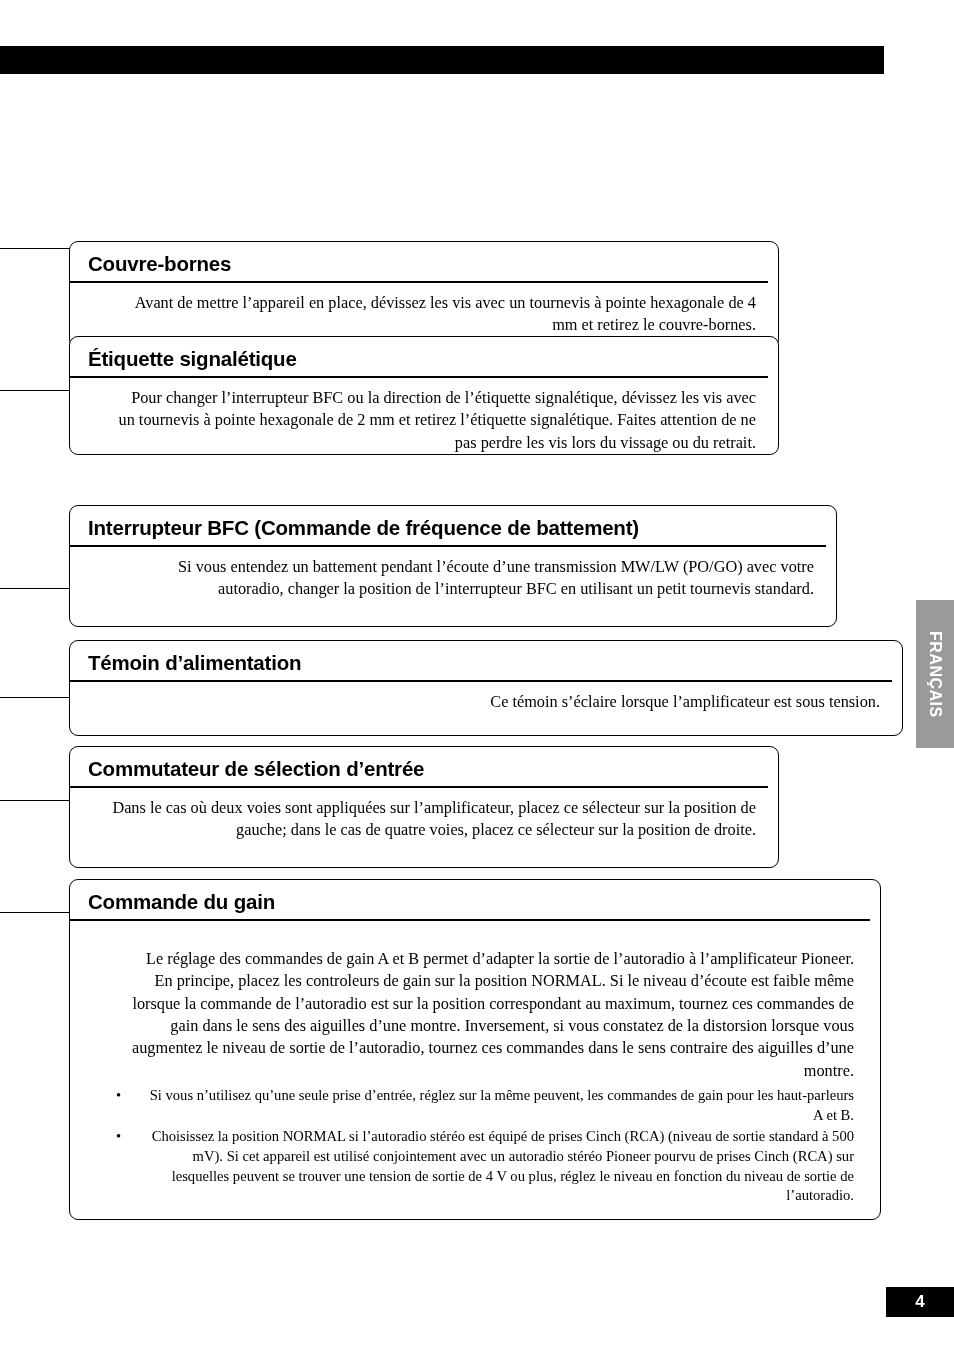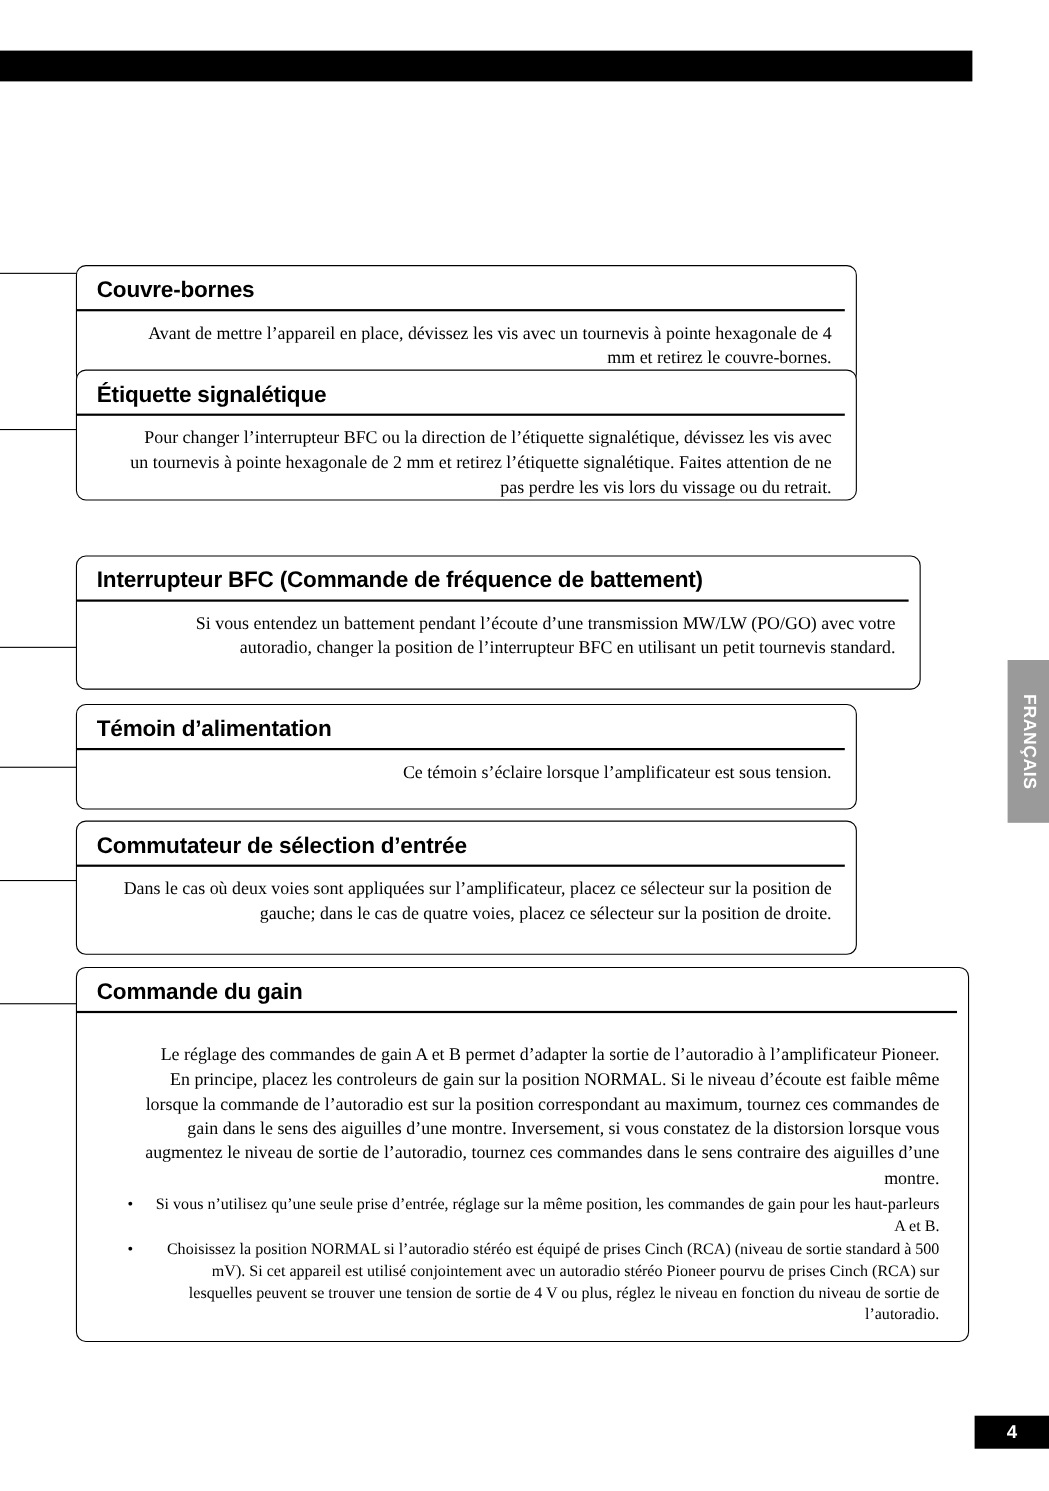--- a/index.html
+++ b/index.html
@@ -156,39 +156,39 @@
   </div>
 </div>
 
 <div class="section" style="left:69px; top:505px; width:768px; height:122px;">
   <h2>Interrupteur BFC (Commande de fréquence de battement)</h2>
   <div class="body">
     <p>Si vous entendez un battement pendant l’écoute d’une transmission MW/LW (PO/GO) avec votre autoradio, changer la position de l’interrupteur BFC en utilisant un petit tournevis standard.</p>
   </div>
 </div>
 
-<div class="section" style="left:69px; top:640px; width:710px; height:96px;">
+<div class="section" style="left:69px; top:640px; width:834px; height:96px;">
   <h2>Témoin d’alimentation</h2>
   <div class="body">
     <p>Ce témoin s’éclaire lorsque l’amplificateur est sous tension.</p>
   </div>
 </div>
 
 <div class="section" style="left:69px; top:746px; width:710px; height:122px;">
   <h2>Commutateur de sélection d’entrée</h2>
   <div class="body">
     <p>Dans le cas où deux voies sont appliquées sur l’amplificateur, placez ce sélecteur sur la position de gauche; dans le cas de quatre voies, placez ce sélecteur sur la position de droite.</p>
   </div>
 </div>
 
 <div class="section gain" style="left:69px; top:879px; width:812px; height:341px;">
   <h2>Commande du gain</h2>
   <div class="body">
     <p>Le réglage des commandes de gain A et B permet d’adapter la sortie de l’autoradio à l’amplificateur Pioneer.</p>
     <p>En principe, placez les controleurs de gain sur la position NORMAL. Si le niveau d’écoute est faible même lorsque la commande de l’autoradio est sur la position correspondant au maximum, tournez ces commandes de gain dans le sens des aiguilles d’une montre. Inversement, si vous constatez de la distorsion lorsque vous augmentez le niveau de sortie de l’autoradio, tournez ces commandes dans le sens contraire des aiguilles d’une montre.</p>
     <ul>
-      <li>Si vous n’utilisez qu’une seule prise d’entrée, réglage sur la même position, les commandes de gain pour les haut-parleurs A et B.</li>
+      <li>Si vous n’utilisez qu’une seule prise d’entrée, réglez sur la même peuvent, les commandes de gain pour les haut-parleurs A et B.</li>
       <li>Choisissez la position NORMAL si l’autoradio stéréo est équipé de prises Cinch (RCA) (niveau de sortie standard à 500 mV). Si cet appareil est utilisé conjointement avec un autoradio stéréo Pioneer pourvu de prises Cinch (RCA) sur lesquelles peuvent se trouver une tension de sortie de 4 V ou plus, réglez le niveau en fonction du niveau de sortie de l’autoradio.</li>
     </ul>
   </div>
 </div>
 
 <div class="page-num">4</div>
 
 </body></html>

